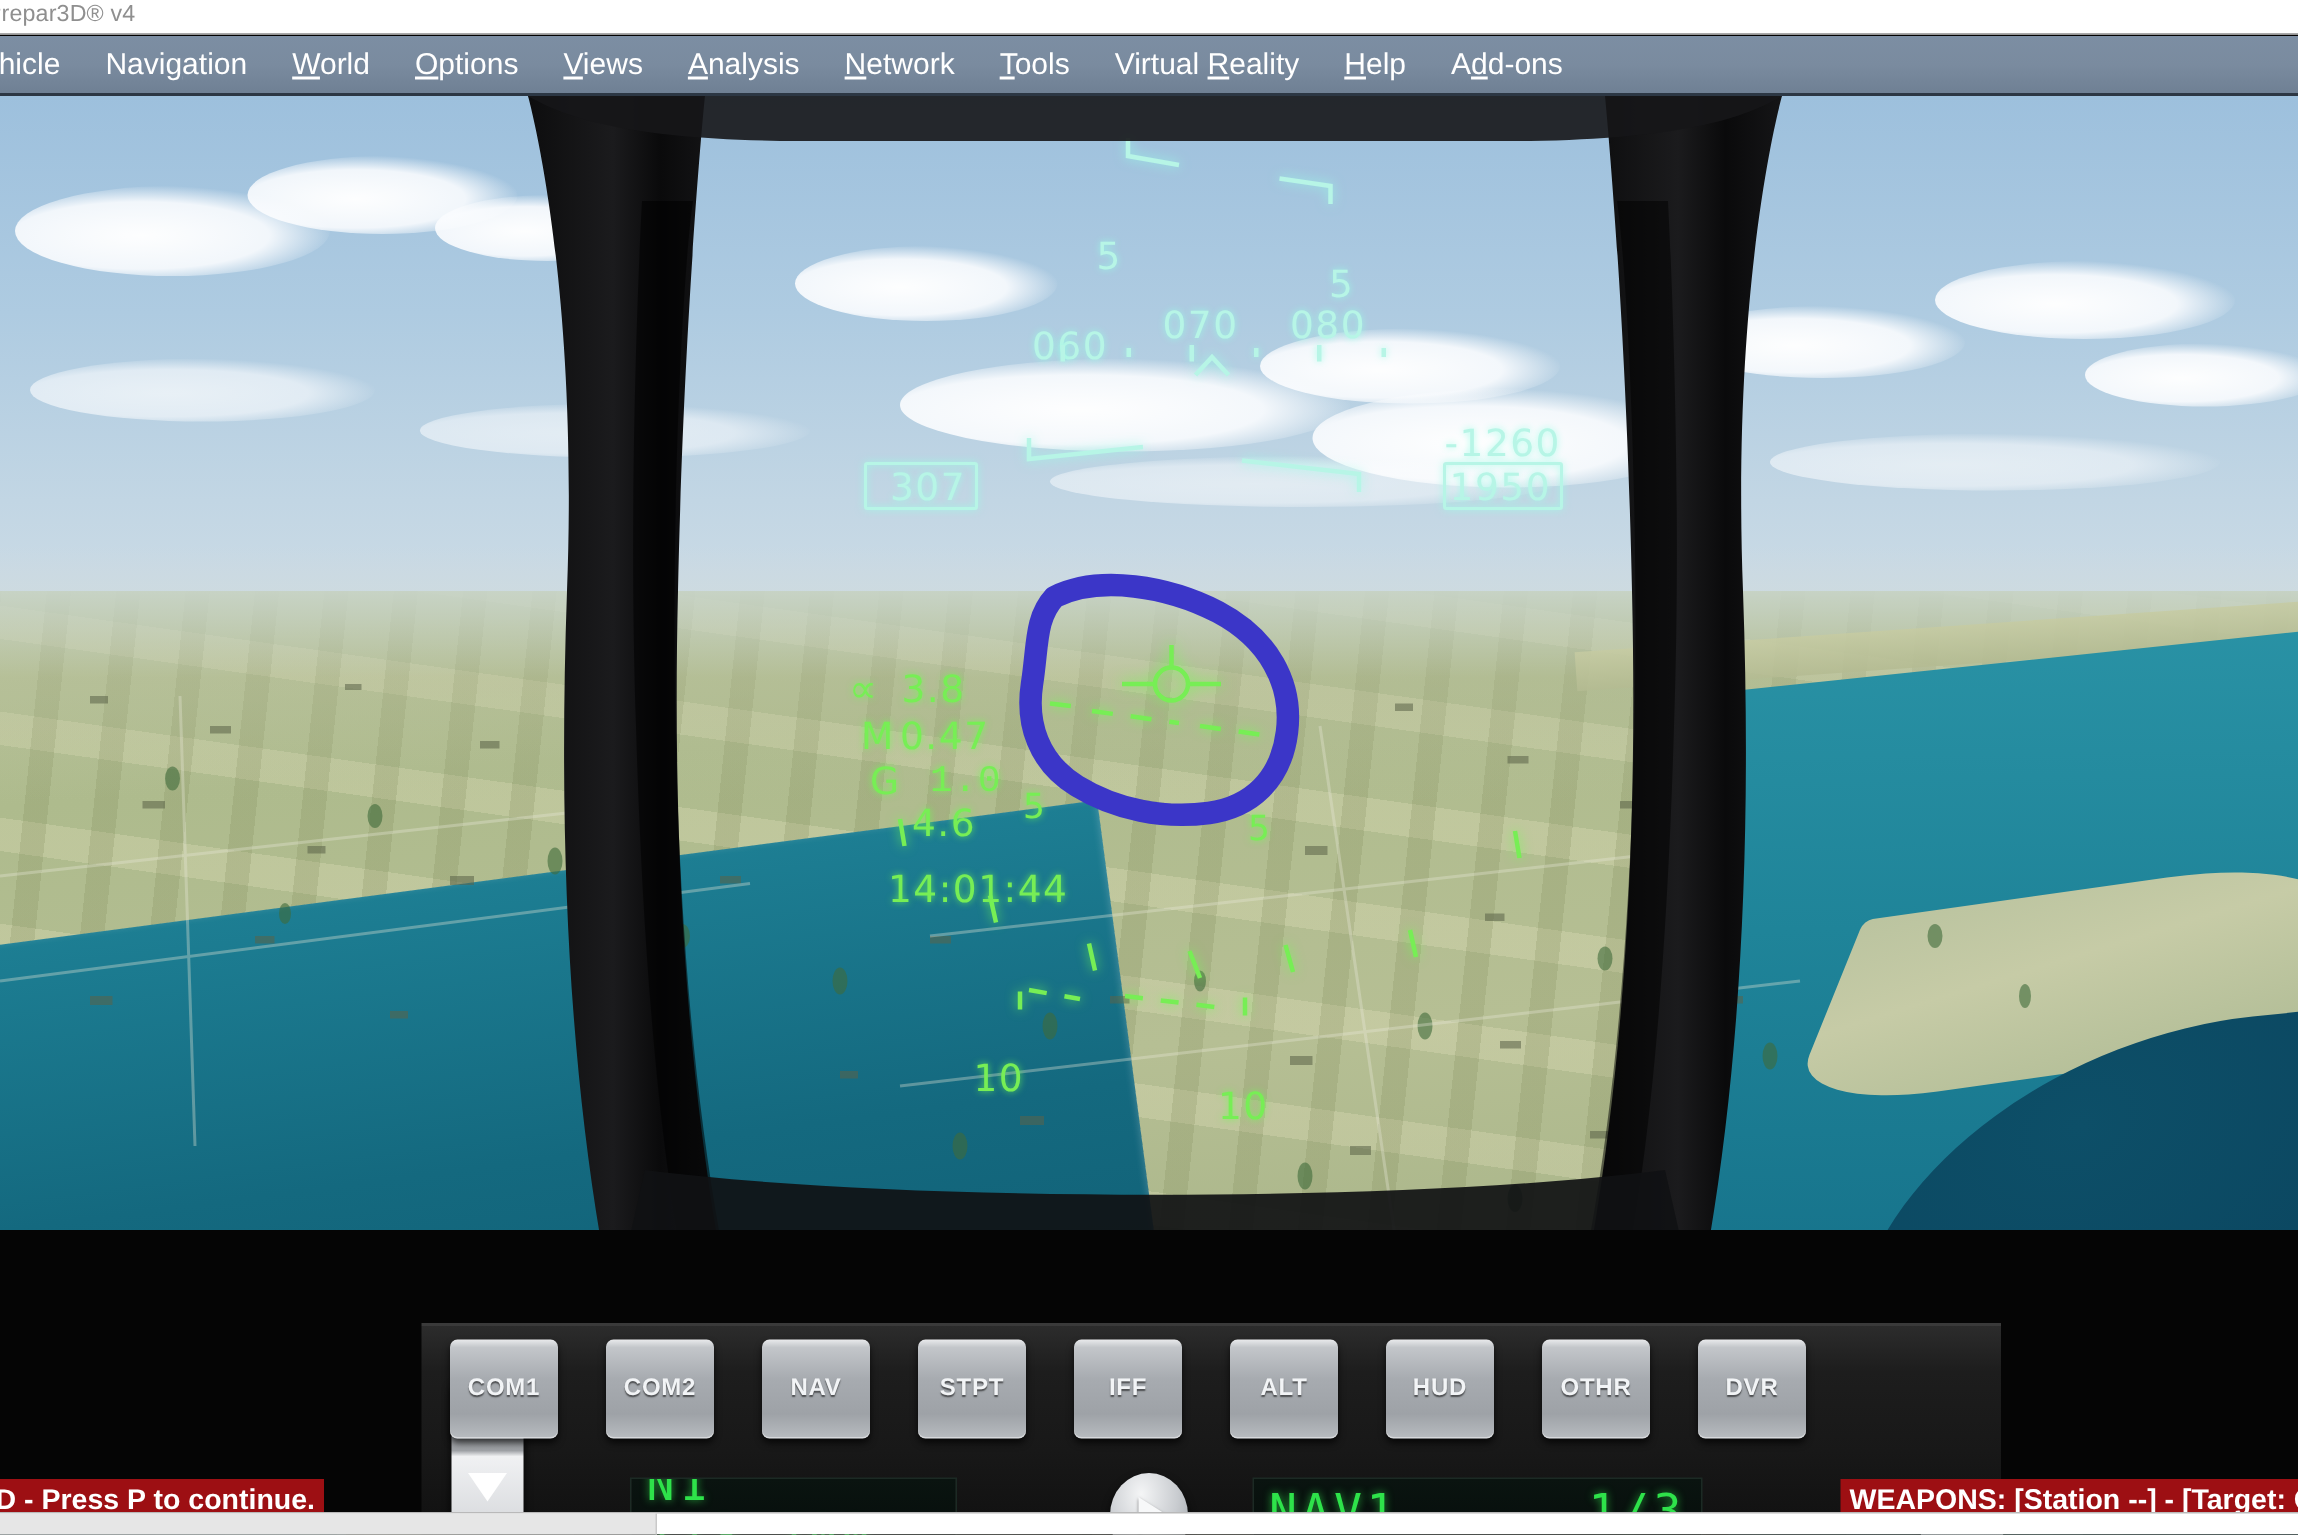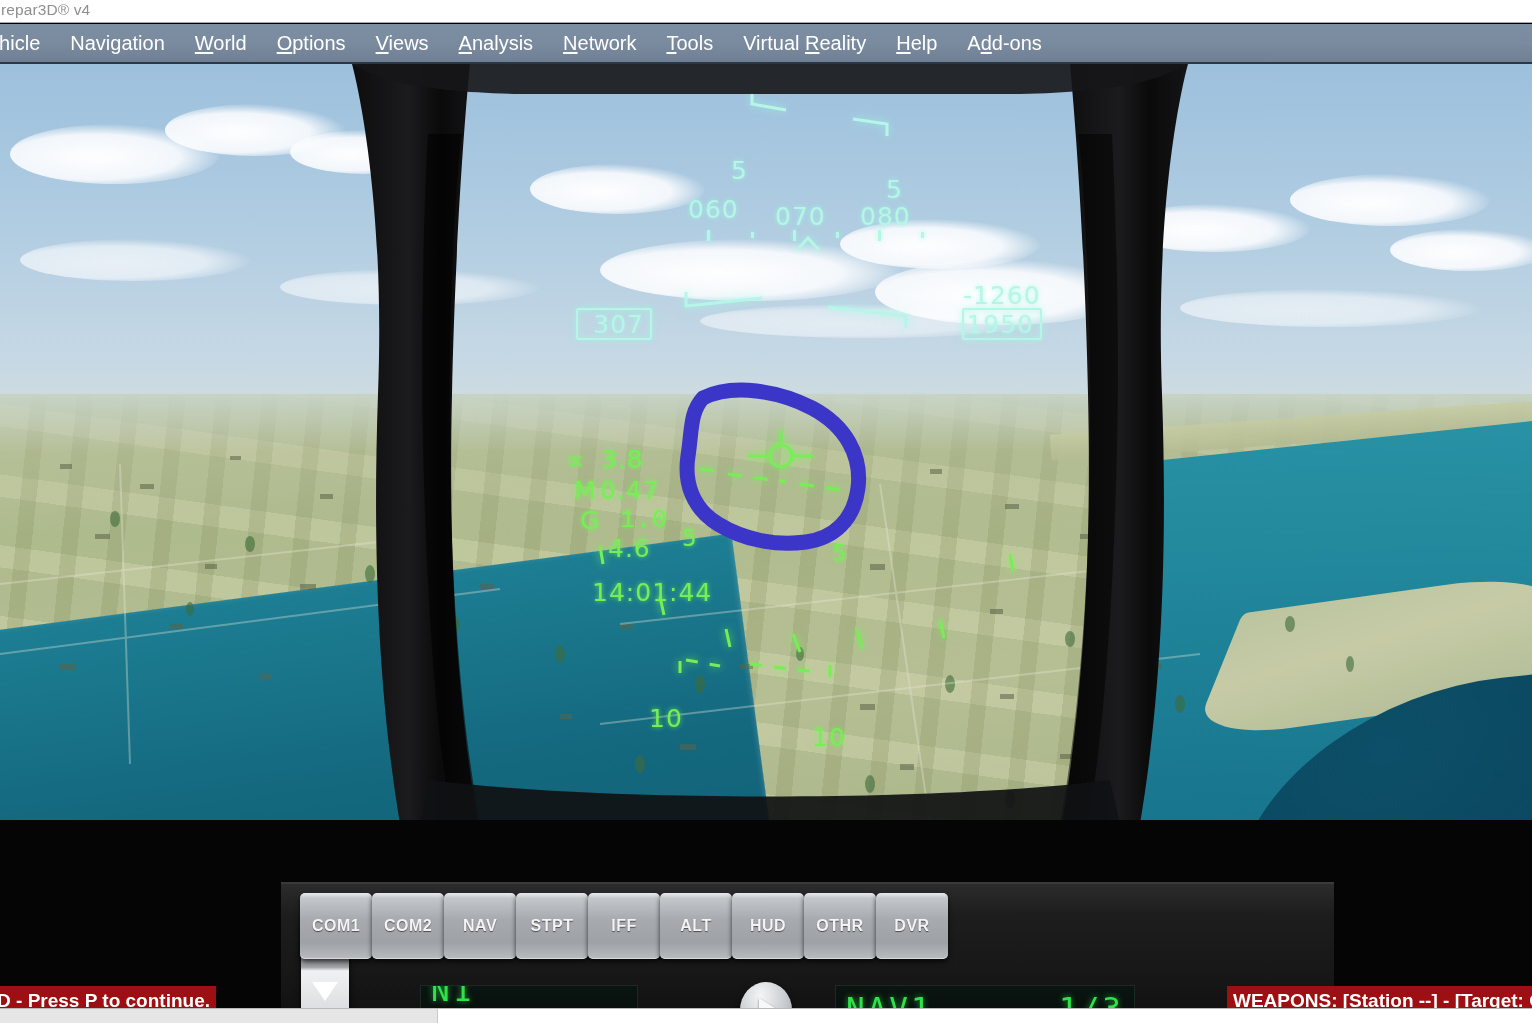--- a/index.html
+++ b/index.html
@@ -150,21 +150,21 @@
   #console-body {
     position: absolute; left: 281px; top: 62px; width: 1053px; height: 141px;
     background: linear-gradient(180deg,#2c2c2c 0%, #1d1d1d 22%, #181818 60%, #101010 100%);
     border-top: 2px solid #3a3a3a;
   }
   #btn-row {
     position: absolute; left: 300px; top: 888px; width: 1030px; height: 75px;
     display: flex; align-items: center;
   }
   .panel-btn {
-    width: 72px; height: 66px; 
+    width: 72px; height: 66px; margin-right: 32px;
     background: linear-gradient(180deg,#e9eaec 0%, #c3c6ca 8%, #a7abb0 40%, #9ea2a7 75%, #b8bcc0 100%);
     border-radius: 5px;
     box-shadow: 0 3px 5px rgba(0,0,0,.7), 0 -1px 0 rgba(255,255,255,.45) inset;
     display: flex; align-items: center; justify-content: center;
     color: #f2f4f6; font-size: 16px; font-weight: bold;
     text-shadow: 0 1px 1px rgba(0,0,0,.55);
     letter-spacing: .5px;
   }
   .panel-btn:last-child { margin-right: 12px; }
 
@@ -382,21 +382,21 @@
           <path d="M 748 392 L 770 392"></path>
           <path d="M 792 392 L 814 392"></path>
           <path d="M 781 381 L 781 366"></path>
         </g>
 
         <g stroke="#b7f5e6" stroke-width="3" fill="none" style="filter:drop-shadow(0 0 4px rgba(150,255,230,.8));">
           <path d="M 797 186 L 808 174 L 819 186"></path>
         </g>
       </svg>
 
-      <span class="hud-txt hud-sky" style="left:688px; top:131px;">060</span>
+      <span class="hud-txt hud-sky" style="left:688px; top:152px;">060</span>
       <span class="hud-txt hud-sky" style="left:775px; top:138px;">070</span>
       <span class="hud-txt hud-sky" style="left:860px; top:138px;">080</span>
 
       <div class="tick" style="left:707px; top:166px; width:3px; height:11px;"></div>
       <div class="tick" style="left:751px; top:168px; width:3px; height:6px;"></div>
       <div class="tick" style="left:793px; top:166px; width:3px; height:11px;"></div>
       <div class="tick" style="left:836px; top:168px; width:3px; height:6px;"></div>
       <div class="tick" style="left:878px; top:166px; width:3px; height:11px;"></div>
       <div class="tick" style="left:921px; top:168px; width:3px; height:6px;"></div>
 

